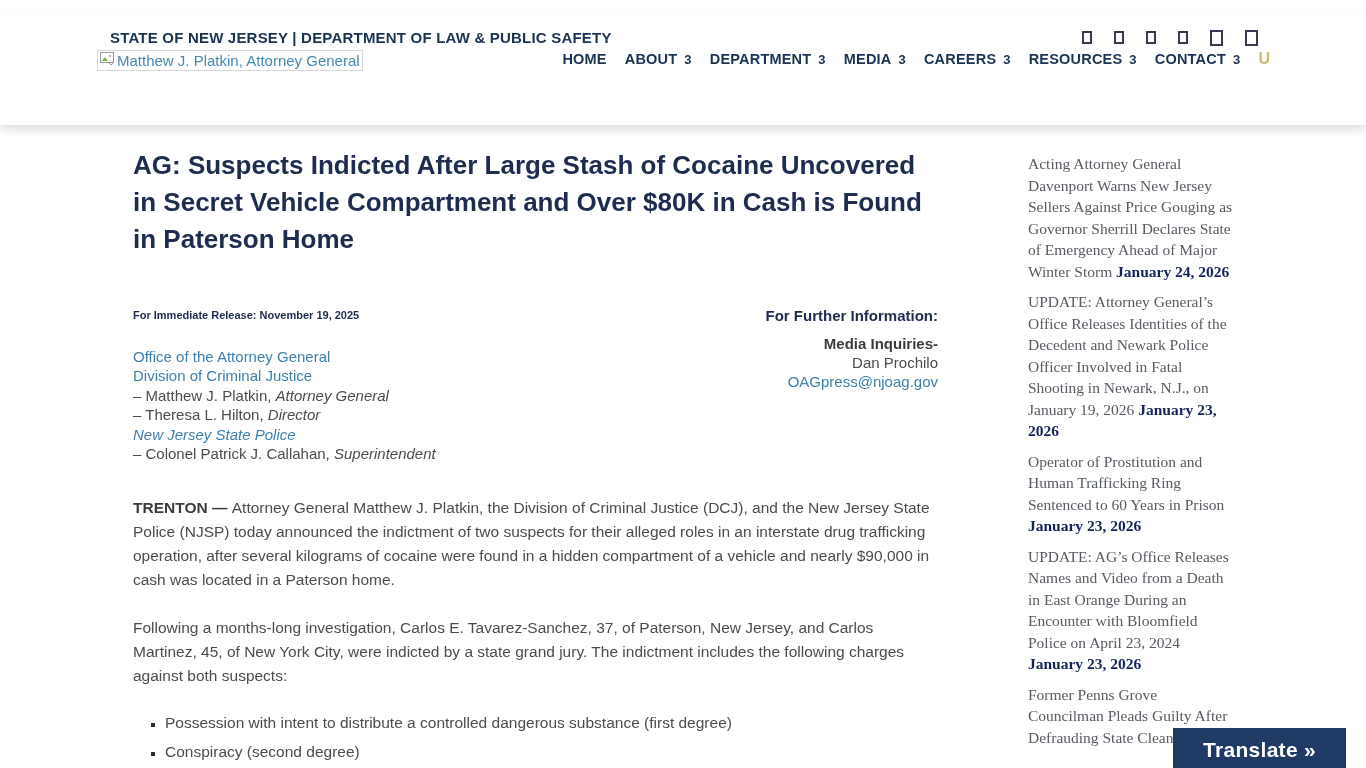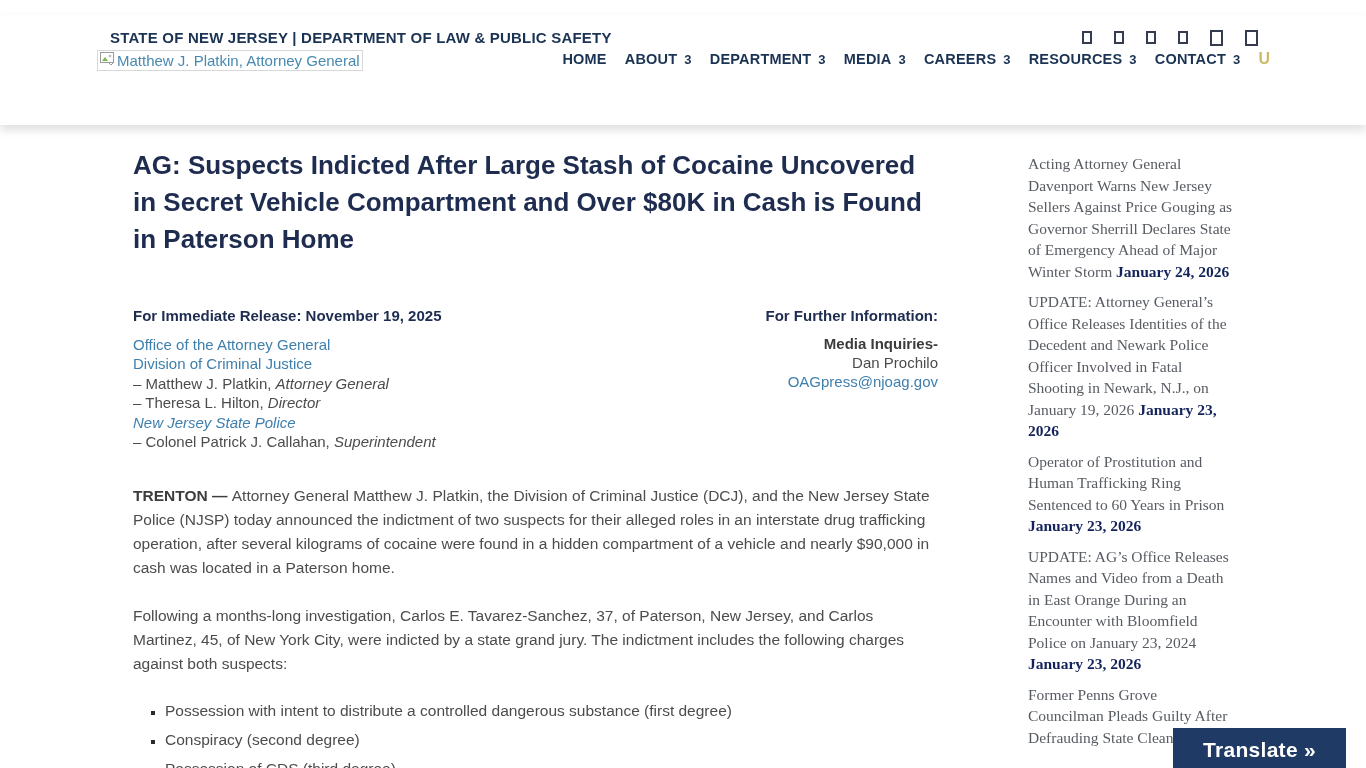--- a/index.html
+++ b/index.html
@@ -34,21 +34,21 @@
   .container { width:1100px; margin:0 auto; display:flex;
     justify-content:space-between; padding-top:22px; }
   .main-col { width:805px; }
   .side-col { width:205px; padding-top:6px; }
 
   
   .headline { color:#1e2c50; font-size:26px; font-weight:700; line-height:37px;
     margin-bottom:48px; }
   .release-row { display:flex; justify-content:space-between; margin-bottom:32px; }
   .release-left { width:420px; font-size:15px; line-height:19.5px; color:#4c4c4c; }
-  .release-label { color:#1e2c50; font-weight:700; font-size:15px; margin-bottom:9px; }
+  .release-label { color:#1e2c50; font-weight:700; font-size:11px; margin-bottom:21px; }
   .org-link { color:#3f7fad; text-decoration:none; cursor:pointer; display:inline-block; }
   .org-link.it { font-style:italic; }
   .org-person { color:#4c4c4c; }
   .org-role { font-style:italic; }
   .release-right { text-align:right; font-size:15px; line-height:19px; color:#4c4c4c; }
   .further-label { color:#1e2c50; font-weight:700; margin-bottom:9px; }
   .media-label { font-weight:700; color:#3c3c3c; }
   .email-link { color:#3f7fad; text-decoration:none; cursor:pointer; }
 
   .para { font-size:15.5px; line-height:24px; color:#4c4c4c; margin-bottom:24px; }
@@ -188,21 +188,21 @@
       <div class="post">
         <a class="post-link">Acting Attorney General Davenport Warns New Jersey Sellers Against Price Gouging as Governor Sherrill Declares State of Emergency Ahead of Major Winter Storm </a><span class="post-date">January 24, 2026</span>
       </div>
       <div class="post">
         <a class="post-link">UPDATE: Attorney General’s Office Releases Identities of the Decedent and Newark Police Officer Involved in Fatal Shooting in Newark, N.J., on January 19, 2026 </a><span class="post-date">January 23, 2026</span>
       </div>
       <div class="post">
         <a class="post-link">Operator of Prostitution and Human Trafficking Ring Sentenced to 60 Years in Prison </a><span class="post-date">January 23, 2026</span>
       </div>
       <div class="post">
-        <a class="post-link">UPDATE: AG’s Office Releases Names and Video from a Death in East Orange During an Encounter with Bloomfield Police on January 23, 2024 </a><span class="post-date">January 23, 2026</span>
+        <a class="post-link">UPDATE: AG’s Office Releases Names and Video from a Death in East Orange During an Encounter with Bloomfield Police on April 23, 2024 </a><span class="post-date">January 23, 2026</span>
       </div>
       <div class="post">
         <a class="post-link">Former Penns Grove Councilman Pleads Guilty After Defrauding State Clean </a><span class="post-date"></span>
       </div>
     </aside>
   </div>
 
   <button class="translate-btn">Translate »</button>
 </div>
 

